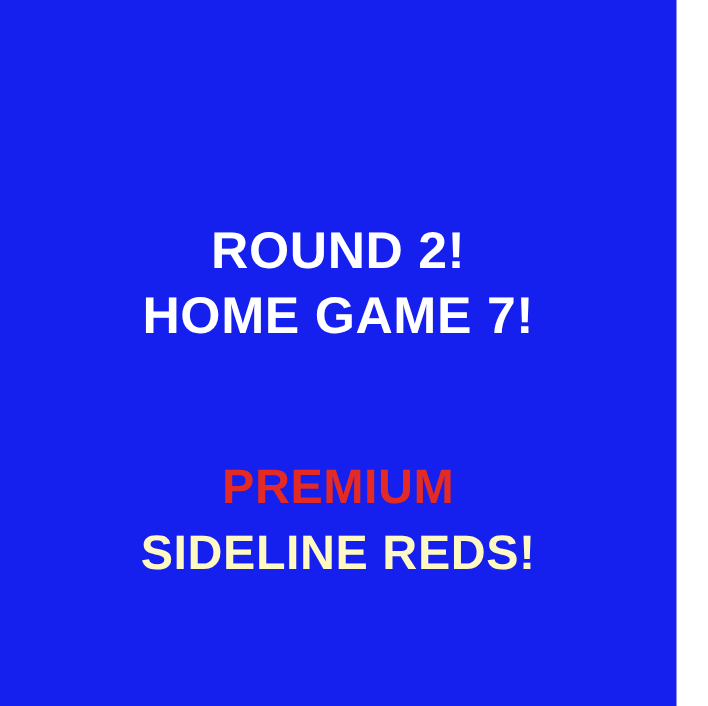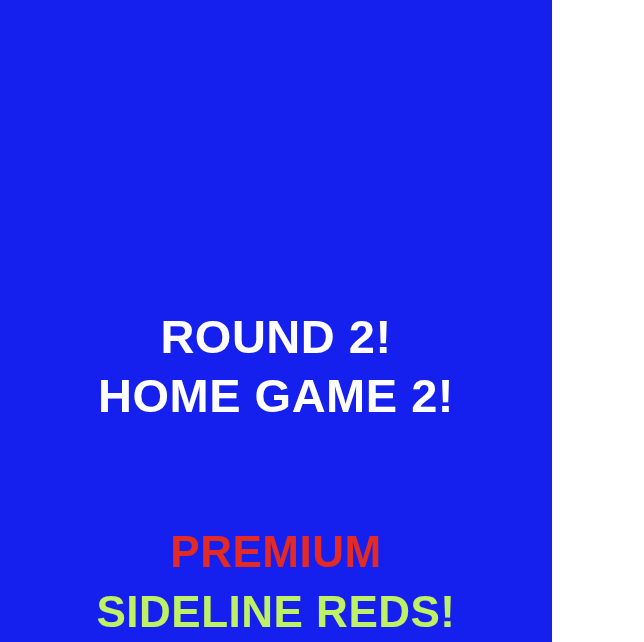--- a/index.html
+++ b/index.html
@@ -8,28 +8,28 @@
     padding: 0;
   }
 
   body {
     background: #ffffff;
     font-family: "Liberation Sans", sans-serif;
   }
 
   .poster {
     position: relative;
-    width: 552px;
+    width: 615px;
     height: 642px;
     overflow: hidden;
     box-sizing: border-box;
     display: flex;
     flex-direction: column;
     align-items: center;
-    justify-content: flex-end;
+    justify-content: center;
     text-align: center;
     gap: 22px;
     -webkit-font-smoothing: antialiased;
   }
 
   
   .block-headline {
     width: 100%;
     margin-top: 88px;
   }
@@ -82,22 +82,22 @@
     white-space: nowrap;
   }
 </style>
 </head>
 <body>
 
 <div class="poster" style="background: rgb(22, 32, 238);">
 
   <div class="block-headline">
     <div class="line-headline" style="color: rgb(255, 255, 255);">ROUND 2!</div>
-    <div class="line-headline" style="color: rgb(255, 255, 255);">HOME GAME 2!</div>
+    <div class="line-headline" style="color: rgb(255, 255, 255);">HOME GAME 7!</div>
   </div>
 
   <div class="block-feature">
     <div class="line-feature" style="color: rgb(227, 42, 37);">PREMIUM</div>
-    <div class="line-feature" style="color: #bef264;">SIDELINE REDS!</div>
+    <div class="line-feature" style="color: #fef9c3;">SIDELINE REDS!</div>
   </div>
 
 
 </div>
 
 </body></html>

